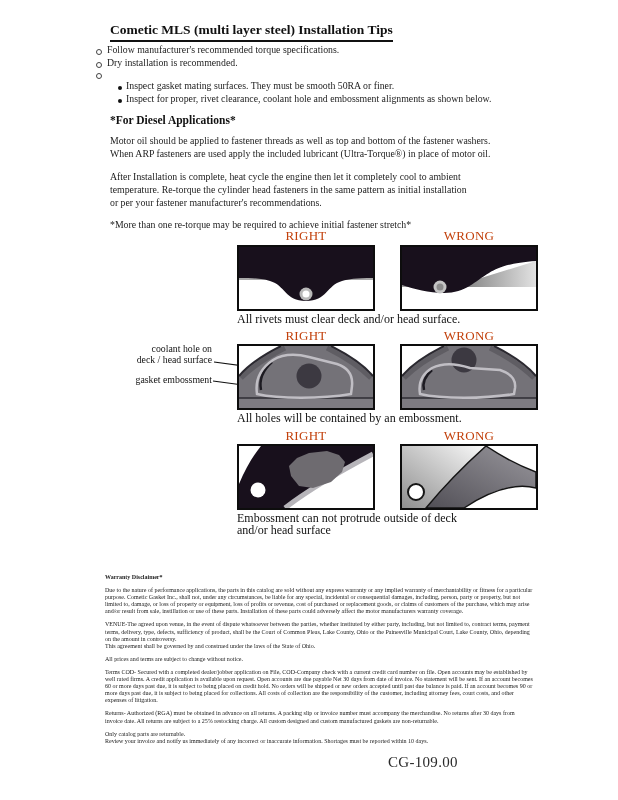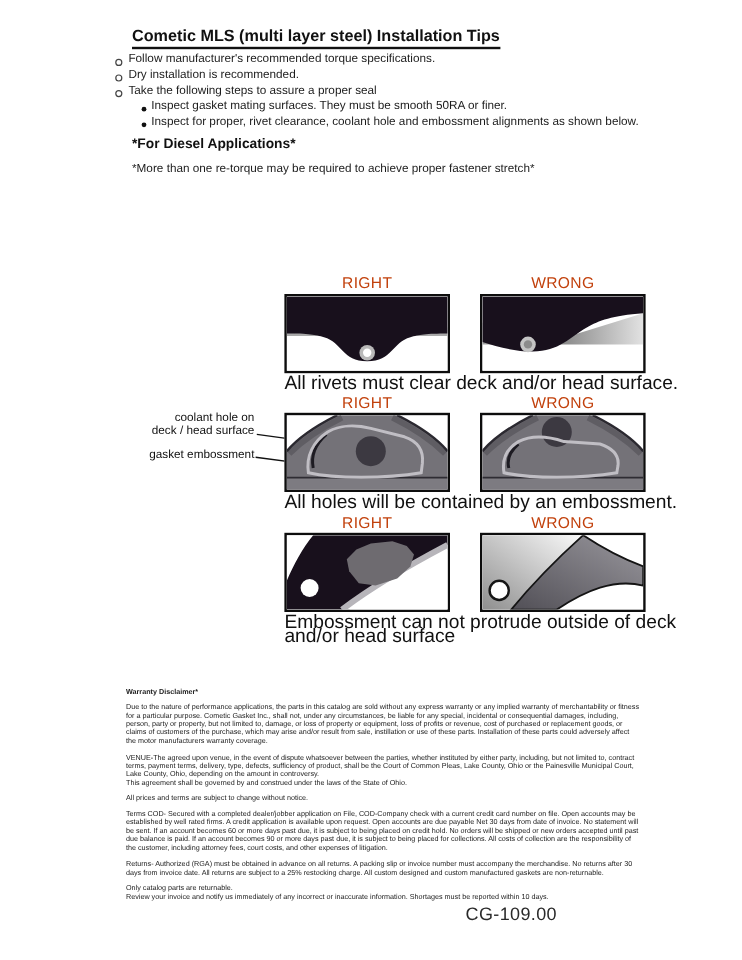--- a/index.html
+++ b/index.html
@@ -1,17 +1,17 @@
 <!DOCTYPE html>
 <html><head>
 <meta charset="utf-8">
 <style>
   html,body{margin:0;padding:0;background:#ffffff;}
   .page{position:relative;width:618px;height:800px;background:#ffffff;overflow:hidden;
-        font-family:Liberation Sans, sans-serif;color:#1c1c1c;}
+        font-family:Liberation Serif, serif;color:#1c1c1c;}
   .abs{position:absolute;}
 
   .title{left:110px;top:22px;font-size:13.5px;font-weight:bold;color:#111;
          border-bottom:2px solid #111;padding-bottom:2px;}
 
   .bullets{left:96px;top:43px;font-size:9.8px;line-height:13px;}
   .b-row{display:flex;align-items:center;}
   .o-mark{display:inline-block;width:4px;height:4px;border:1px solid #444;border-radius:50%;
           margin:4px 5px 0 0;flex:none;}
   .d-mark{display:inline-block;width:4px;height:4px;background:#111;border-radius:50%;
@@ -19,21 +19,21 @@
   .sub{margin-left:22px;}
 
   .diesel{left:110px;top:114px;width:442px;font-size:9.8px;line-height:13.2px;}
   .diesel h2{font-size:11.5px;font-weight:bold;margin:0 0 7px 0;color:#111;}
   .diesel p{margin:0 0 9px 0;white-space:pre-line;}
 
   .dg-label{width:138px;text-align:center;font-size:13px;font-weight:500;color:#c2410c;
             letter-spacing:.3px;}
   .dg-box{width:134px;height:62px;border:2px solid #0d0d0d;background:#fff;}
   .dg-box svg{display:block;}
-  .caption{font-size:16px;font-weight:500;color:#111;white-space:pre-line;line-height:11.5px;}
+  .caption{font-size:12px;font-weight:500;color:#111;white-space:pre-line;line-height:11.5px;}
 
   .anno{width:122px;text-align:right;font-size:9.8px;line-height:11px;color:#111;
         white-space:pre-line;}
 
   .legal{left:105px;top:574px;width:428px;font-size:6px;line-height:7.1px;color:#222;}
   .legal .hd{font-weight:bold;margin:0 0 6px 0;}
   .legal p{margin:0 0 6px 0;white-space:pre-line;}
 
   .footer{left:388px;top:754px;font-size:15px;color:#2a2a2a;letter-spacing:.3px;}
 </style>
@@ -48,35 +48,39 @@
     <div class="b-row">
       <span class="o-mark"></span>
       <span>Follow manufacturer's recommended torque specifications.</span>
     </div>
     <div class="b-row">
       <span class="o-mark"></span>
       <span>Dry installation is recommended.</span>
     </div>
     <div class="b-row">
       <span class="o-mark"></span>
-      <span>Take the following steps to assure a proper seal</span>
     </div>
     <div class="b-row sub">
       <span class="d-mark"></span>
       <span>Inspect gasket mating surfaces.  They must be smooth 50RA or finer.</span>
     </div>
     <div class="b-row sub">
       <span class="d-mark"></span>
       <span>Inspect for proper, rivet clearance, coolant hole and embossment alignments as shown below.</span>
     </div>
   </div>
 
   <div class="abs diesel">
     <h2>*For Diesel Applications*</h2>
-    <p>*More than one re-torque may be required to achieve proper fastener stretch*</p>
+    <p>Motor oil should be applied to fastener threads as well as top and bottom of the fastener washers.
+When ARP fasteners are used apply the included lubricant (Ultra-Torque®) in place of motor oil.</p>
+    <p>After Installation is complete, heat cycle the engine then let it completely cool to ambient
+temperature. Re-torque the cylinder head fasteners in the same pattern as initial installation
+or per your fastener manufacturer's recommendations.</p>
+    <p>*More than one re-torque may be required to achieve initial fastener stretch*</p>
   </div>
 
   <div class="abs dg-label" style="left:237px;top:228px">RIGHT</div>
   <div class="abs dg-label" style="left:400px;top:228px">WRONG</div>
 
   <div class="abs dg-box" style="left:237px;top:245px">
     <svg width="134" height="62" viewBox="0 0 134 62">
       <rect x="0" y="0" width="134" height="62" fill="#ffffff"></rect>
       <polygon points="0,26 30,33 0,33" fill="#a9a9a9"></polygon>
       <polygon points="134,26 104,33 134,33" fill="#a9a9a9"></polygon>

